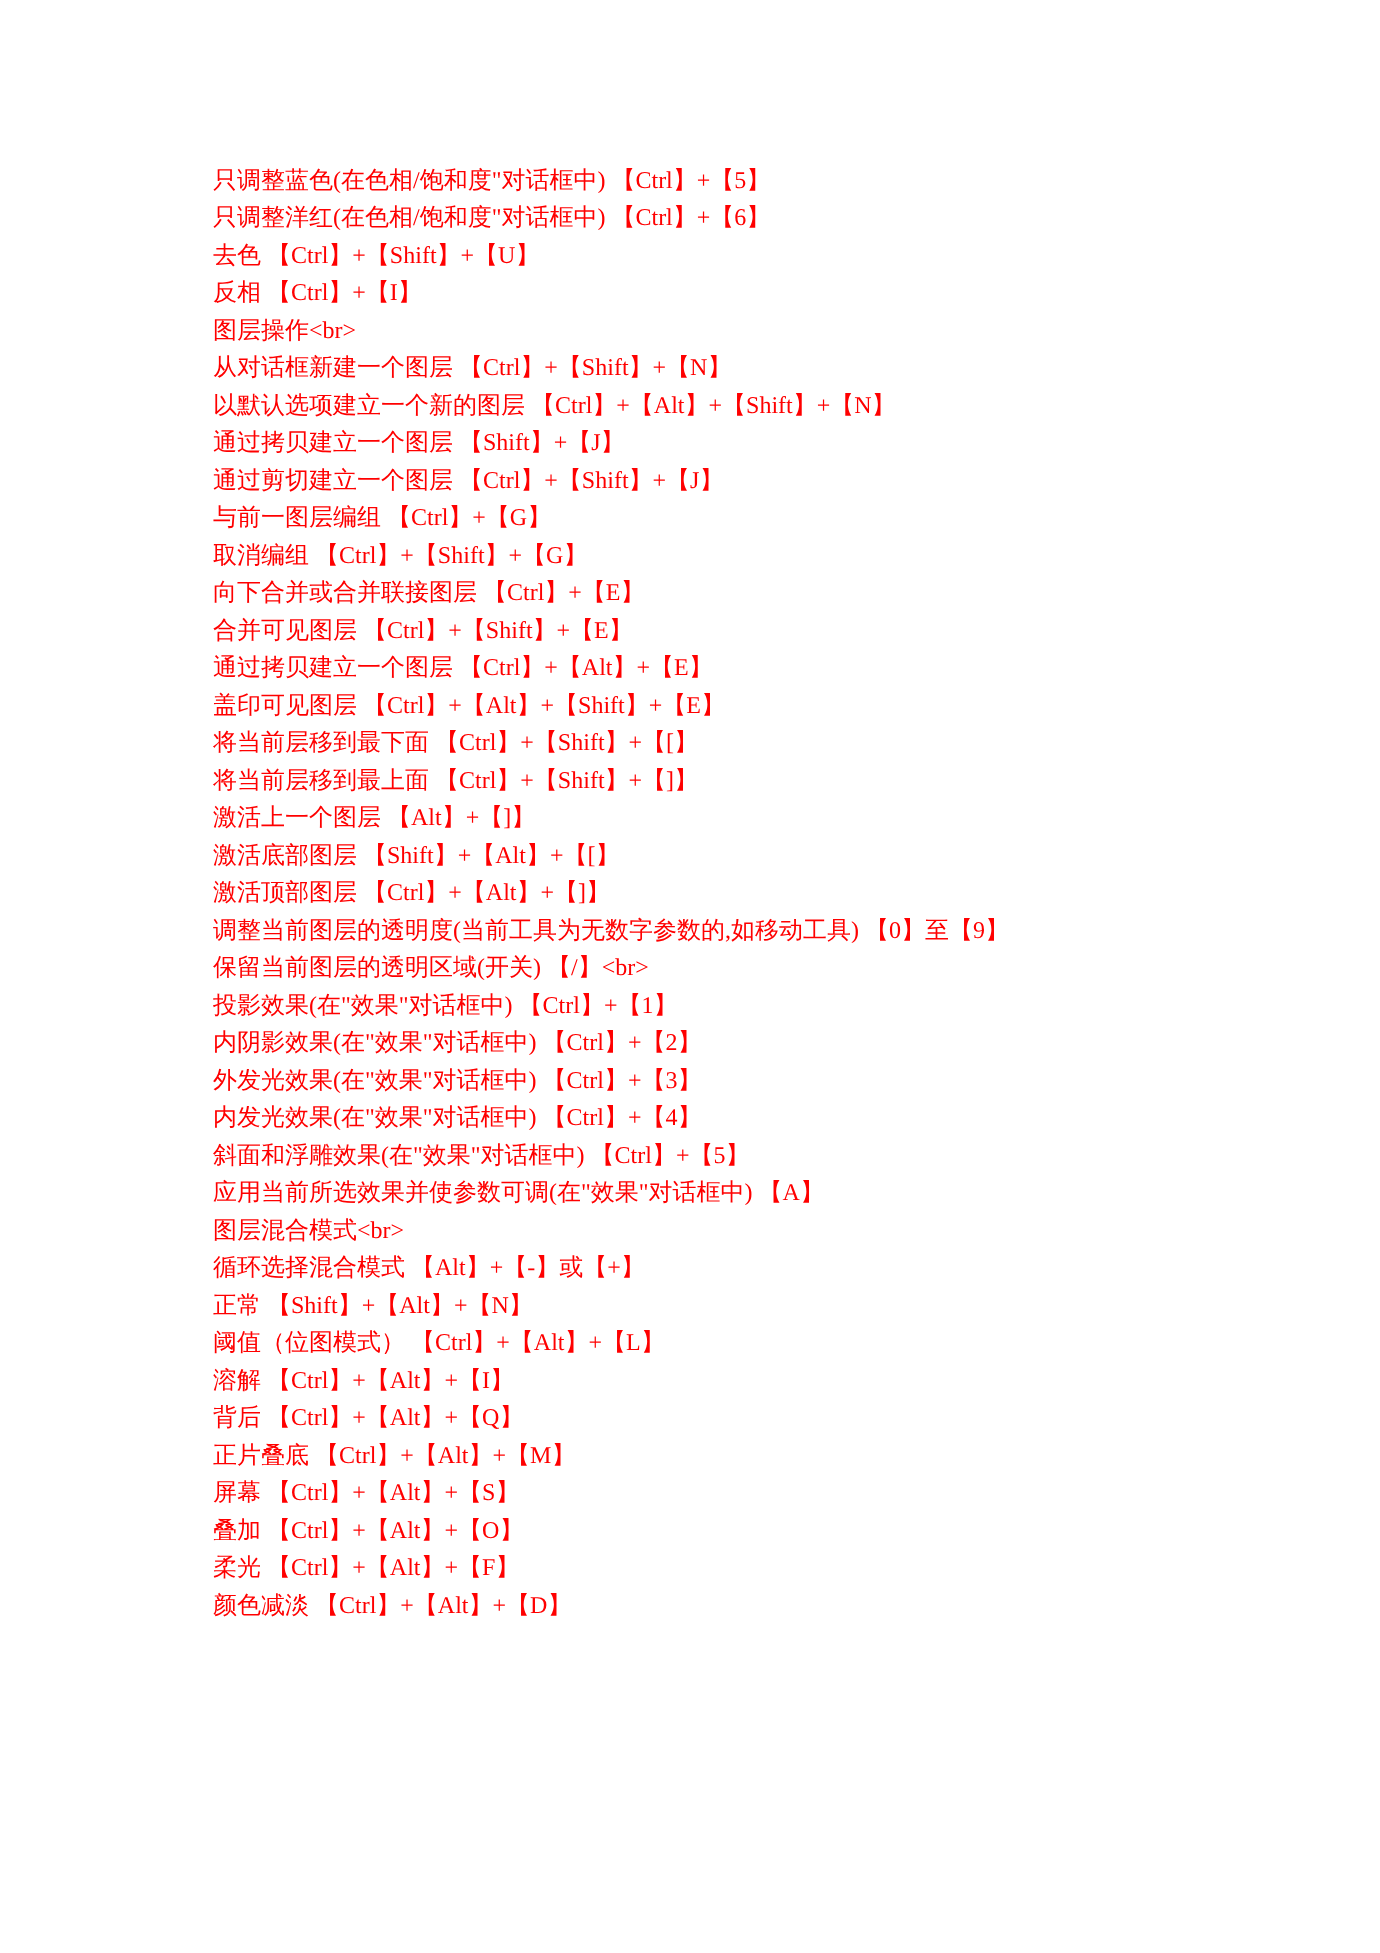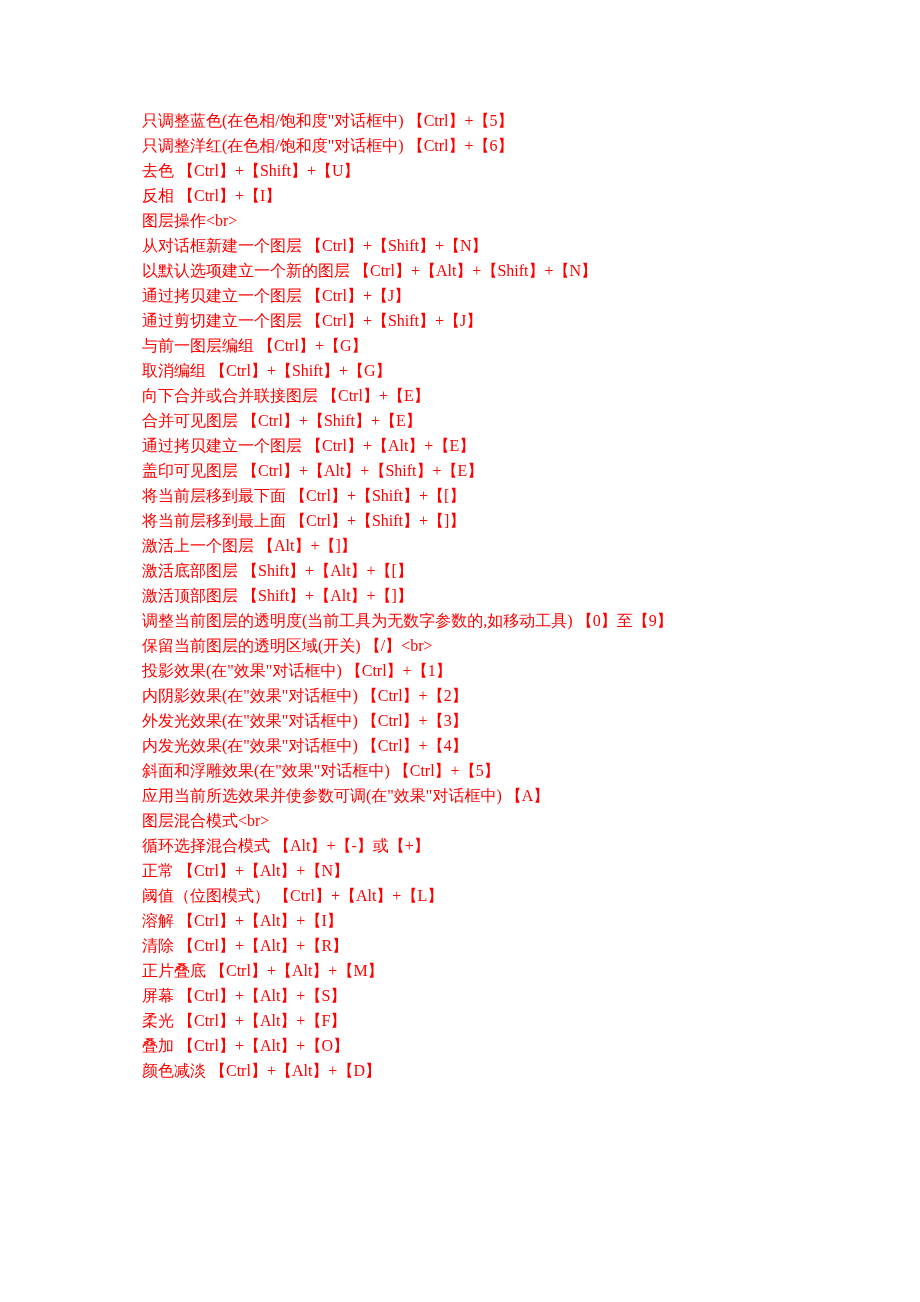--- a/index.html
+++ b/index.html
@@ -25,45 +25,45 @@
 <body>
 
 <div class="page" id="page-container">
     <div class="line">只调整蓝色(在色相/饱和度"对话框中) 【Ctrl】+【5】</div>
     <div class="line">只调整洋红(在色相/饱和度"对话框中) 【Ctrl】+【6】</div>
     <div class="line">去色 【Ctrl】+【Shift】+【U】</div>
     <div class="line">反相 【Ctrl】+【I】</div>
     <div class="line">图层操作&lt;br&gt;</div>
     <div class="line">从对话框新建一个图层 【Ctrl】+【Shift】+【N】</div>
     <div class="line">以默认选项建立一个新的图层 【Ctrl】+【Alt】+【Shift】+【N】</div>
-    <div class="line">通过拷贝建立一个图层 【Ctrl】+【J】</div>
+    <div class="line">通过拷贝建立一个图层 【Shift】+【J】</div>
     <div class="line">通过剪切建立一个图层 【Ctrl】+【Shift】+【J】</div>
     <div class="line">与前一图层编组 【Ctrl】+【G】</div>
     <div class="line">取消编组 【Ctrl】+【Shift】+【G】</div>
     <div class="line">向下合并或合并联接图层 【Ctrl】+【E】</div>
     <div class="line">合并可见图层 【Ctrl】+【Shift】+【E】</div>
     <div class="line">通过拷贝建立一个图层 【Ctrl】+【Alt】+【E】</div>
     <div class="line">盖印可见图层 【Ctrl】+【Alt】+【Shift】+【E】</div>
     <div class="line">将当前层移到最下面 【Ctrl】+【Shift】+【[】</div>
     <div class="line">将当前层移到最上面 【Ctrl】+【Shift】+【]】</div>
     <div class="line">激活上一个图层 【Alt】+【]】</div>
     <div class="line">激活底部图层 【Shift】+【Alt】+【[】</div>
-    <div class="line">激活顶部图层 【Shift】+【Alt】+【]】</div>
+    <div class="line">激活顶部图层 【Ctrl】+【Alt】+【]】</div>
     <div class="line">调整当前图层的透明度(当前工具为无数字参数的,如移动工具) 【0】至【9】</div>
     <div class="line">保留当前图层的透明区域(开关) 【/】&lt;br&gt;</div>
     <div class="line">投影效果(在"效果"对话框中) 【Ctrl】+【1】</div>
     <div class="line">内阴影效果(在"效果"对话框中) 【Ctrl】+【2】</div>
     <div class="line">外发光效果(在"效果"对话框中) 【Ctrl】+【3】</div>
     <div class="line">内发光效果(在"效果"对话框中) 【Ctrl】+【4】</div>
     <div class="line">斜面和浮雕效果(在"效果"对话框中) 【Ctrl】+【5】</div>
     <div class="line">应用当前所选效果并使参数可调(在"效果"对话框中) 【A】</div>
     <div class="line">图层混合模式&lt;br&gt;</div>
     <div class="line">循环选择混合模式 【Alt】+【-】或【+】</div>
-    <div class="line">正常 【Ctrl】+【Alt】+【N】</div>
+    <div class="line">正常 【Shift】+【Alt】+【N】</div>
     <div class="line">阈值（位图模式） 【Ctrl】+【Alt】+【L】</div>
     <div class="line">溶解 【Ctrl】+【Alt】+【I】</div>
-    <div class="line">清除 【Ctrl】+【Alt】+【R】</div>
+    <div class="line">背后 【Ctrl】+【Alt】+【Q】</div>
     <div class="line">正片叠底 【Ctrl】+【Alt】+【M】</div>
     <div class="line">屏幕 【Ctrl】+【Alt】+【S】</div>
+    <div class="line">叠加 【Ctrl】+【Alt】+【O】</div>
     <div class="line">柔光 【Ctrl】+【Alt】+【F】</div>
-    <div class="line">叠加 【Ctrl】+【Alt】+【O】</div>
     <div class="line">颜色减淡 【Ctrl】+【Alt】+【D】</div>
   </div>
 
 </body></html>

